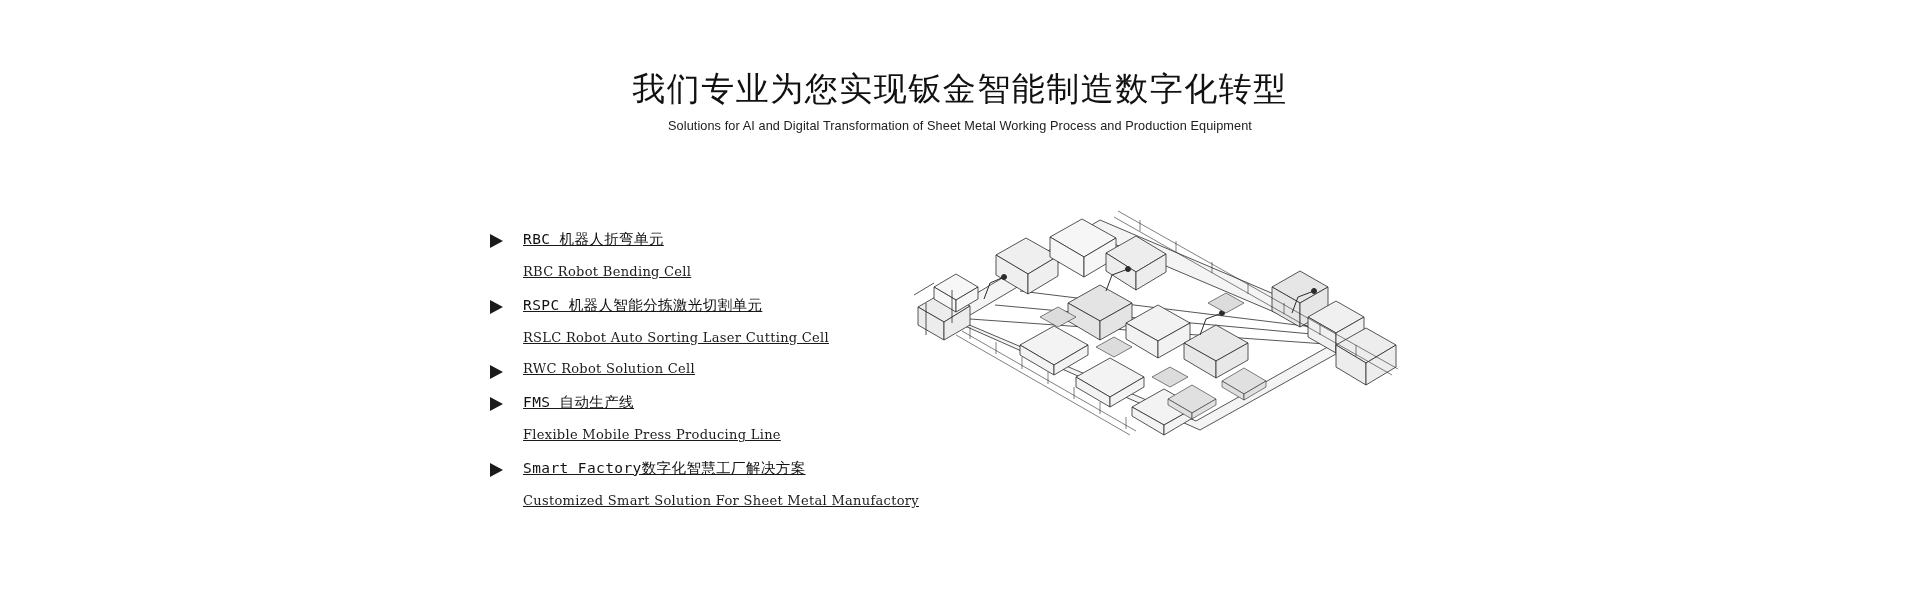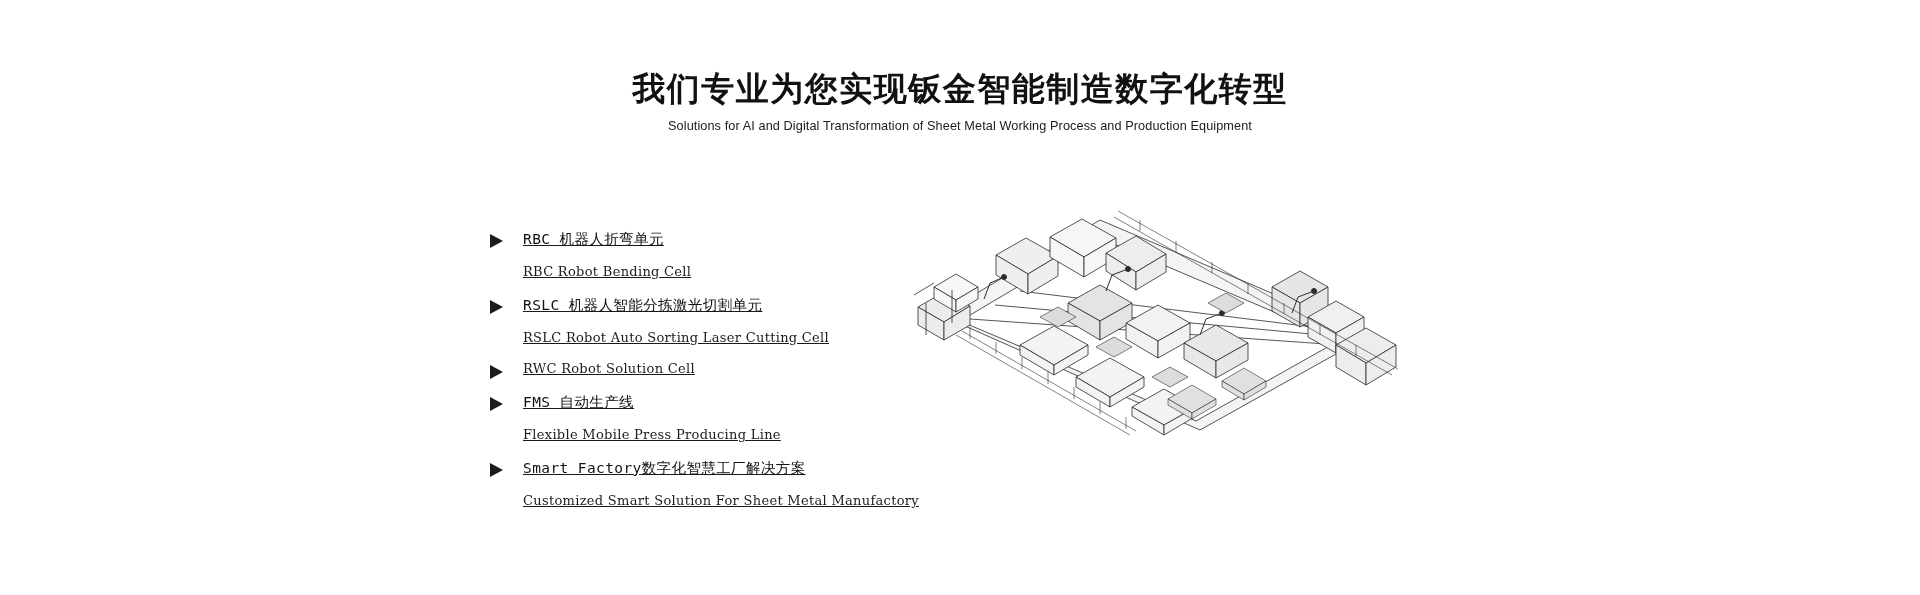--- a/index.html
+++ b/index.html
@@ -25,21 +25,21 @@
   .heading-block {
     position: absolute;
     top: 68px;
     left: 0;
     width: 1920px;
     text-align: center;
   }
   .title-cn {
     font-family: "DejaVu Sans", "Liberation Sans", sans-serif;
     font-size: 33px;
-    font-weight: bold;
+    font-weight: normal;
     letter-spacing: 1.5px;
     color: #111111;
     line-height: 1.25;
   }
   .title-en {
     margin-top: 9px;
     font-family: "Liberation Sans", sans-serif;
     font-size: 13.5px;
     font-weight: 500;
     letter-spacing: 0.1px;
@@ -115,21 +115,21 @@
 
     <div class="feature-item">
       <span class="bullet-arrow"></span>
       <div class="feature-cn">RBC  机器人折弯单元</div>
       <div class="feature-en">RBC Robot Bending Cell</div>
     </div>
 
 
     <div class="feature-item">
       <span class="bullet-arrow"></span>
-      <div class="feature-cn">RSLC  机器人智能分拣激光切割单元</div>
+      <div class="feature-cn">RSPC  机器人智能分拣激光切割单元</div>
       <div class="feature-en">RSLC Robot Auto Sorting Laser Cutting Cell</div>
     </div>
 
     <div class="feature-item">
       <span class="bullet-arrow"></span>
       <div class="feature-en">RWC Robot Solution Cell</div>
     </div>
 
     <div class="feature-item">
       <span class="bullet-arrow"></span>

